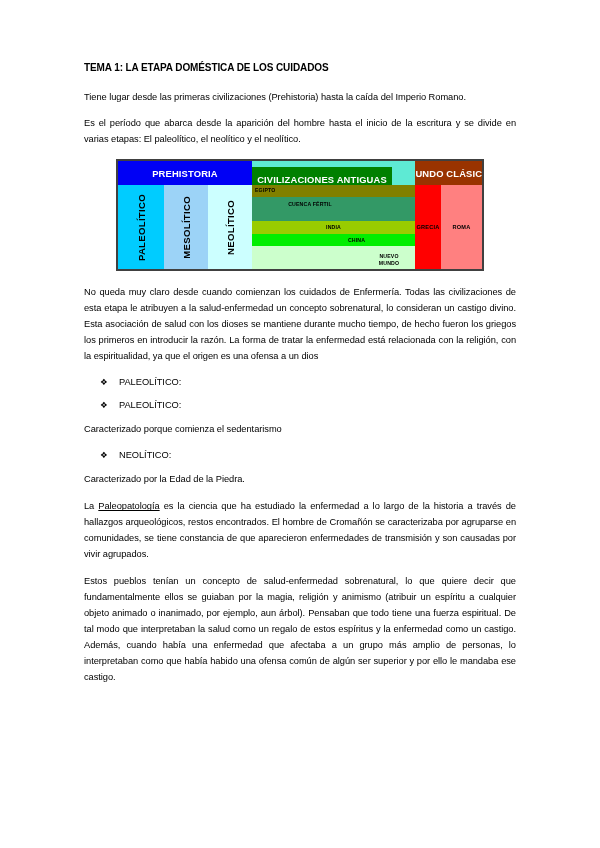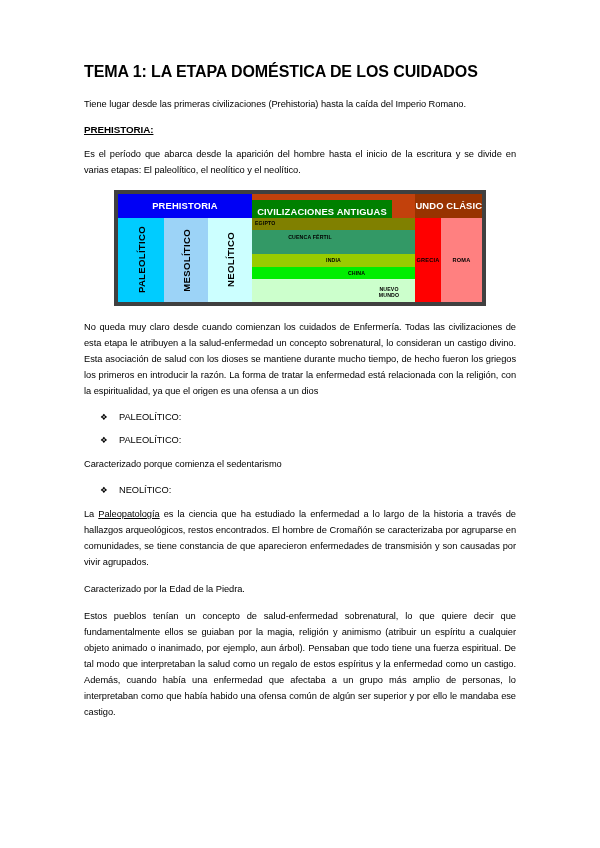--- a/index.html
+++ b/index.html
@@ -17,21 +17,21 @@
   }
   .page {
     position: relative;
     width: 600px;
     height: 848px;
     background: #ffffff;
     box-sizing: border-box;
     padding: 62px 84px 0 84px;
   }
   .doc-title {
-    font-size: 16px;
+    font-size: 10px;
     font-weight: bold;
     letter-spacing: -0.1px;
     margin: 0 0 15px 0;
     line-height: 1.25;
   }
   p.body-text {
     font-size: 9.3px;
     line-height: 1.72;
     text-align: justify;
     margin: 6px 0 11px 0;
@@ -68,22 +68,22 @@
   
   .diagram-wrap {
     margin: 6px 0 14px 0;
     display: flex;
     justify-content: center;
   }
   .diagram {
     position: relative;
     width: 364px;
     height: 108px;
-    background: #c2410c;
-    border: 4px solid #404040;
+    background: #5eead4;
+    border: 2px solid #404040;
     box-sizing: content-box;
   }
   .dg-inner {
     position: relative;
     width: 364px;
     height: 108px;
   }
   .cell {
     position: absolute;
     box-sizing: border-box;
@@ -135,21 +135,20 @@
 </style>
 </head>
 <body>
 
 <div class="page">
 
   <h1 class="doc-title">TEMA 1: LA ETAPA DOMÉSTICA DE LOS CUIDADOS</h1>
 
   <p class="body-text">Tiene lugar desde las primeras civilizaciones (Prehistoria) hasta la caída del Imperio Romano.</p>
 
-  <div class="section-head">PREHISTORIA:</div>
 
   <p class="body-text">Es el período que abarca desde la aparición del hombre hasta el inicio de la escritura y se divide en varias etapas: El paleolítico, el neolítico y el neolítico.</p>
 
   <div class="diagram-wrap">
     <div class="diagram">
       <div class="dg-inner" id="dg">
 
         <div class="cell hdr" id="h0" style="left: 0px; top: 0px; width: 134px; height: 24px; background-color: rgb(0, 0, 245); color: rgb(255, 255, 255);">
           <span>PREHISTORIA</span>
         </div>
@@ -207,19 +206,19 @@
   <div class="bullet-row">
     <span class="bullet-glyph">❖</span>
     <span class="bullet-label">PALEOLÍTICO:</span>
   </div>
   <p class="body-text">Caracterizado porque comienza el sedentarismo</p>
 
   <div class="bullet-row">
     <span class="bullet-glyph">❖</span>
     <span class="bullet-label">NEOLÍTICO:</span>
   </div>
+  <p class="body-text">Caracterizado por la Edad de la Piedra.</p>
+
   <p class="body-text"><span>La </span><span class="u">Paleopatología</span><span> es la ciencia que ha estudiado la enfermedad a lo largo de la historia a través de hallazgos arqueológicos, restos encontrados. El hombre de Cromañón se caracterizaba por agruparse en comunidades, se tiene constancia de que aparecieron enfermedades de transmisión y son causadas por vivir agrupados.</span></p>
 
-  <p class="body-text">Caracterizado por la Edad de la Piedra.</p>
-
   <p class="body-text">Estos pueblos tenían un concepto de salud-enfermedad sobrenatural, lo que quiere decir que fundamentalmente ellos se guiaban por la magia, religión y animismo (atribuir un espíritu a cualquier objeto animado o inanimado, por ejemplo, aun árbol). Pensaban que todo tiene una fuerza espiritual. De tal modo que interpretaban la salud como un regalo de estos espíritus y la enfermedad como un castigo. Además, cuando había una enfermedad que afectaba a un grupo más amplio de personas, lo interpretaban como que había habido una ofensa común de algún ser superior y por ello le mandaba ese castigo.</p>
 
 </div>
 
 </body></html>

